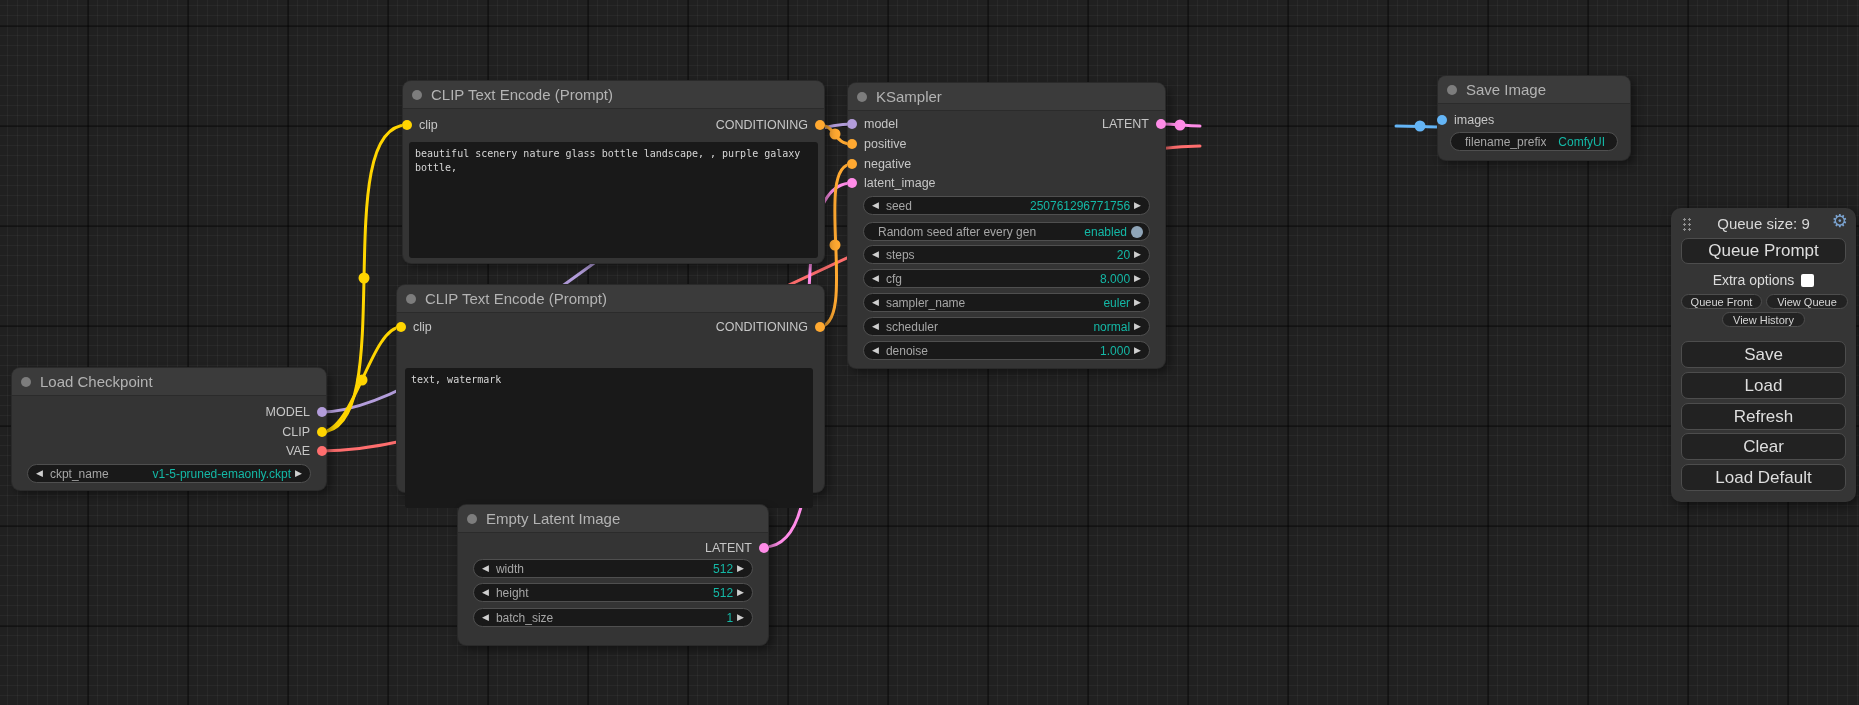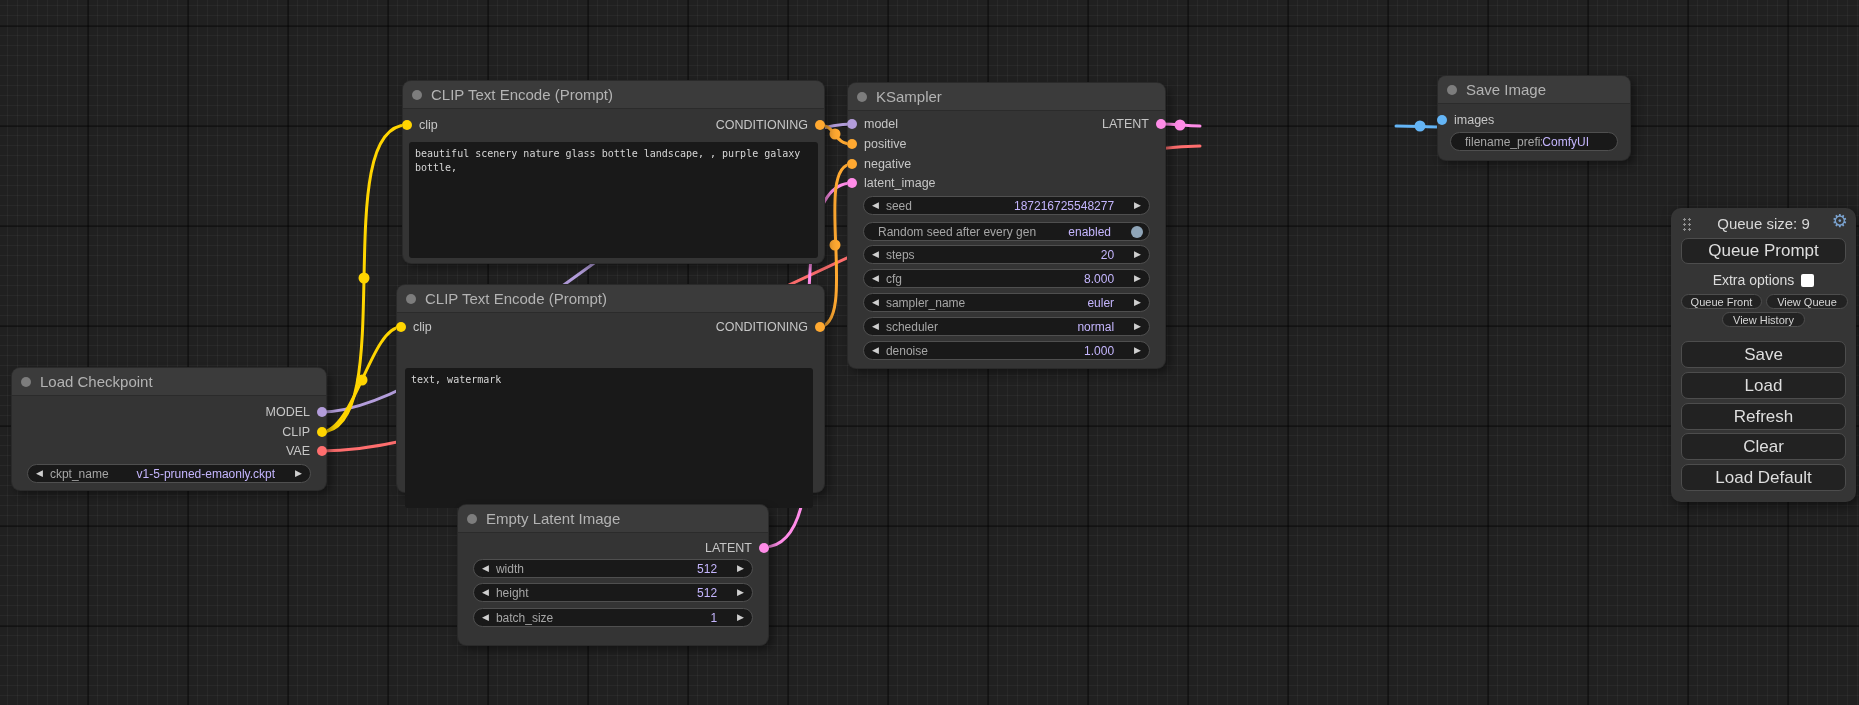--- a/index.html
+++ b/index.html
@@ -35,21 +35,21 @@
   .slot.out{right:-1px;flex-direction:row-reverse;}
   .slot.out .dot{margin-left:7px;}
   .widget{
     position:absolute;left:15px;right:15px;height:19px;background:#191919;
     border:1px solid #4f4f4f;border-radius:10px;display:flex;align-items:center;
     font-size:12px;padding:0 8px;box-sizing:border-box;white-space:nowrap;
   }
   .arrow-l::before{content:"\25C0";} .arrow-r::before{content:"\25B6";}
   .arrow-l,.arrow-r{font-size:9px;color:#cfcfcf;flex:none;line-height:1;}
   .w-label{color:#a6a6a6;margin-left:7px;overflow:hidden;}
-  .w-value{margin-left:auto;color:#c4b5fd;margin-right:20px;}
+  .w-value{margin-left:auto;color:#14b8a6;margin-right:4px;}
   .widget.no-arrows .w-label{margin-left:6px;}
   .toggle-circle{width:12px;height:12px;border-radius:50%;flex:none;margin-right:-2px;}
   .prompt-box{
     position:absolute;background:#191919;border-radius:3px;color:#d6d6d6;
     font-family:"DejaVu Sans Mono", monospace;font-size:10px;line-height:14px;
     padding:5px 6px;box-sizing:border-box;white-space:pre-wrap;word-break:break-word;overflow:hidden;
   }
   .queue-panel{
     position:absolute;left:1671px;top:208px;width:185px;height:294px;z-index:5;
     background:#353535;border-radius:10px;box-shadow:3px 3px 12px rgba(0,0,0,0.55);
@@ -210,21 +210,21 @@
       <span class="dot" style="background: rgb(255, 140, 232);"></span>
       <span>latent_image</span>
     </div>
     <div class="slot out" style="top:32px">
       <span class="dot" style="background: rgb(255, 140, 232);"></span>
       <span>LATENT</span>
     </div>
     <div class="widget" style="top:113px">
       <span class="arrow-l"></span>
       <span class="w-label">seed</span>
-      <span class="w-value">187216725548277</span>
+      <span class="w-value">250761296771756</span>
       <span class="arrow-r"></span>
     </div>
     <div class="widget no-arrows" style="top:139px">
       <span class="w-label">Random seed after every gen</span>
       <span class="w-value">enabled</span>
       <span class="toggle-circle" style="background: rgb(143, 165, 184);"></span>
     </div>
     <div class="widget" style="top:162px">
       <span class="arrow-l"></span>
       <span class="w-label">steps</span>

